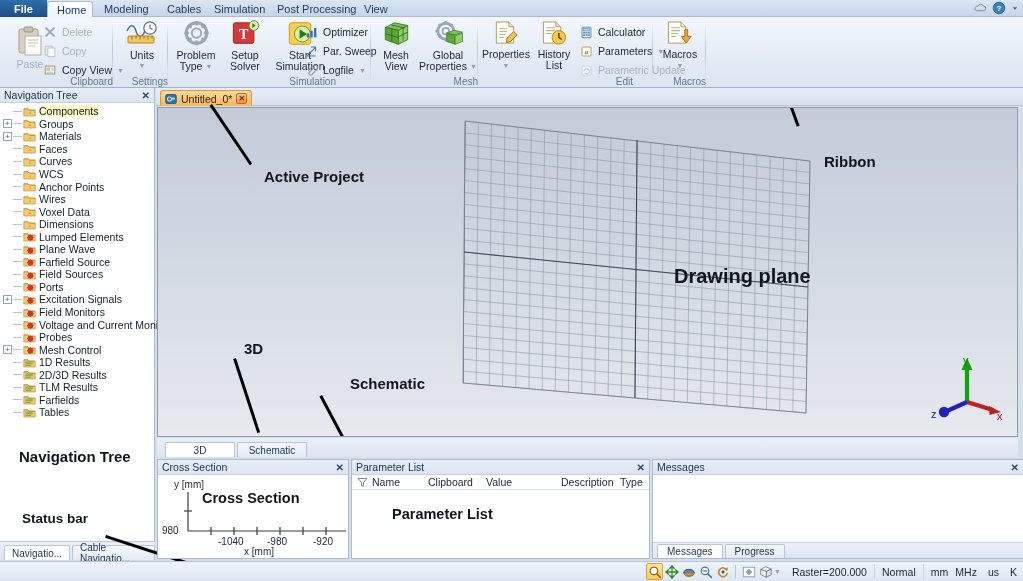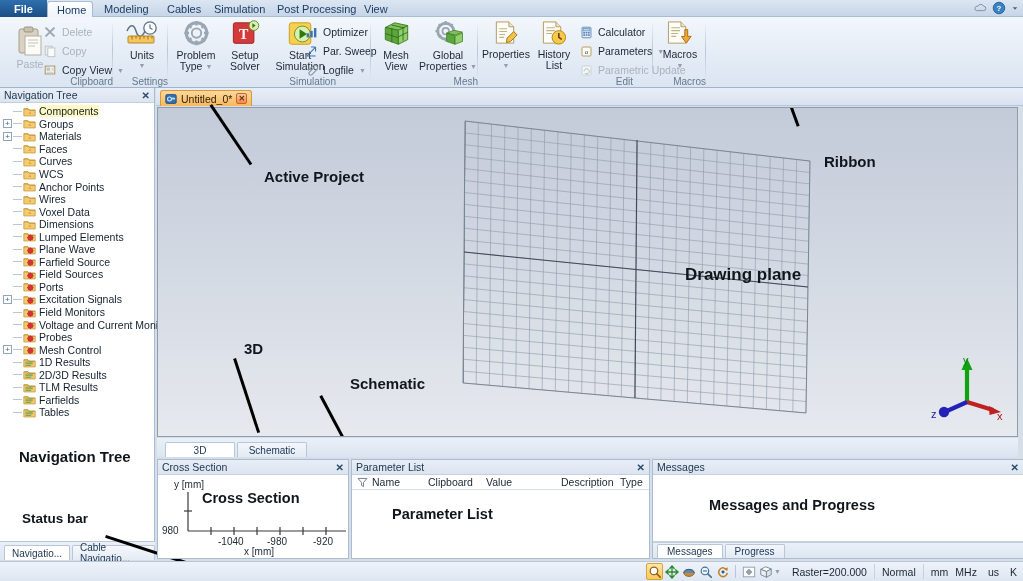--- a/index.html
+++ b/index.html
@@ -796,21 +796,21 @@
       <text x="36" y="10" font-size="11" font-family="Liberation Sans" fill="#0a8a0a">y</text>
       <line x1="40" y1="48" x2="66" y2="56" stroke="#bf2020" stroke-width="4.2"></line>
       <polygon points="74,58 62,52 62.5,61" fill="#bf2020"></polygon>
       <text x="70" y="66" font-size="11" font-family="Liberation Sans" fill="#a81818">x</text>
       <line x1="40" y1="48" x2="20" y2="57" stroke="#2222b8" stroke-width="4.2"></line>
       <circle cx="17" cy="58" r="5.2" fill="#2222b8"></circle>
       <text x="4" y="64" font-size="11" font-family="Liberation Sans" fill="#1a1a9c">z</text>
     </svg>
 
     
-    <div class="annot" style="left:527px;top:157px;font-size:17px">Drawing plane</div>
+    <div class="annot" style="left:516px;top:157px;font-size:20px">Drawing plane</div>
     <div class="annot" style="left:666px;top:45px;font-size:15px">Ribbon</div>
     <div class="leader" style="left:617px;top:-50px;width:72px;height:3.4px;transform:rotate(70deg)"></div>
     <div class="annot" style="left:86px;top:232px;font-size:15px">3D</div>
     <div class="leader" style="left:78px;top:250px;width:78px;height:3.2px;transform:rotate(72deg)"></div>
     <div class="annot" style="left:192px;top:267px;font-size:15px">Schematic</div>
     <div class="leader" style="left:164px;top:287px;width:60px;height:3.2px;transform:rotate(62deg)"></div>
   </div>
 
   <div class="annot" style="left:264px;top:168px;font-size:15px">Active Project</div>
   <div class="leader" style="left:212px;top:104px;width:72px;height:3.4px;transform:rotate(56deg)"></div>
@@ -865,23 +865,20 @@
     <div style="position:relative;height:60px">
       <div class="plabel" style="position:absolute;left:40px;top:16px">Parameter List</div>
     </div>
   </div>
 
   <div class="dock" style="left:652px;width:371px;border-right:none">
     <div class="dock-head">
       <span>Messages</span>
       <span class="dock-x">✕</span>
     </div>
-    <div style="position:relative;height:67px;background:#fff;border-bottom:1px solid #c3d0e0">
-      <div class="plabel" style="position:absolute;left:56px;top:22px">Messages and Progress</div>
-    </div>
     <div class="msgtabs">
       <div class="mtab active">Messages</div>
       <div class="mtab">Progress</div>
     </div>
   </div>
 
   <div class="statusbar">
     <div class="sb-ico on">
       <svg width="14" height="14" viewBox="0 0 16 16">
         <circle cx="6.8" cy="6.8" r="4.3" fill="#fff" stroke="#9a5f14" stroke-width="1.4"></circle>

